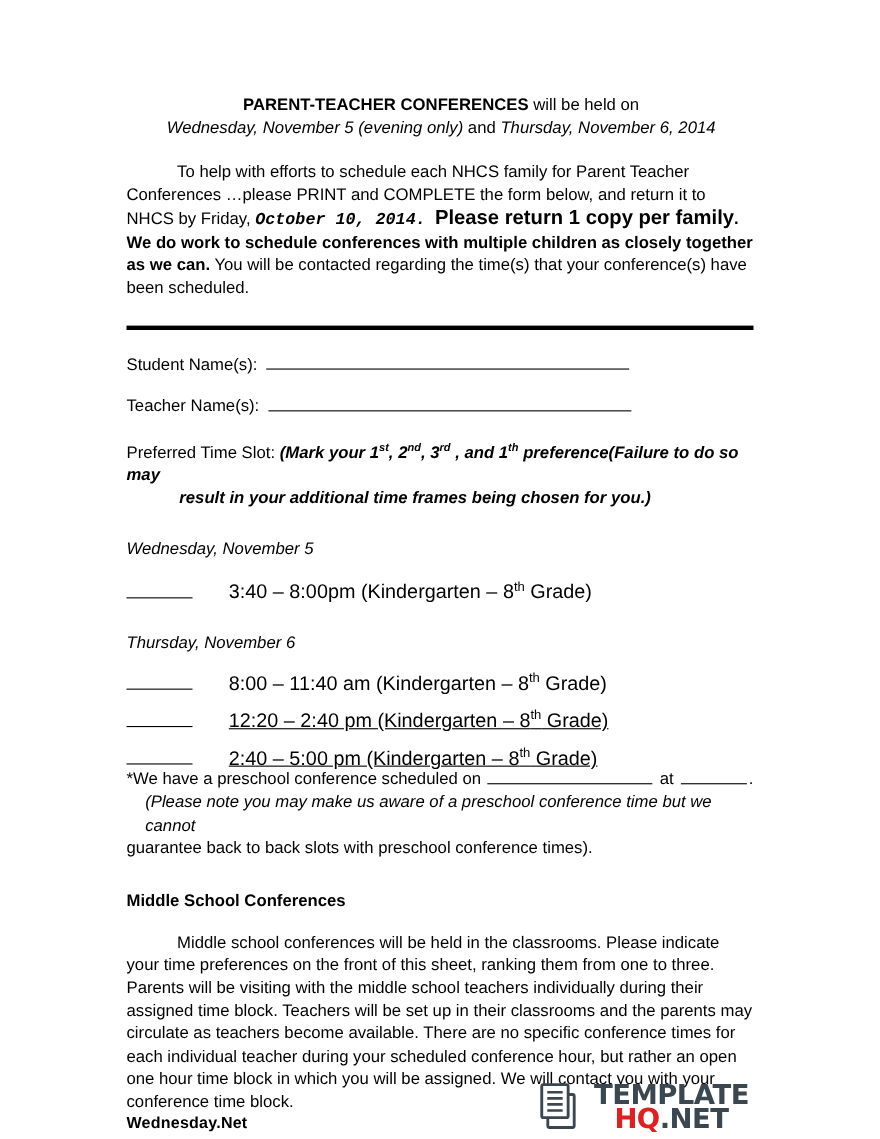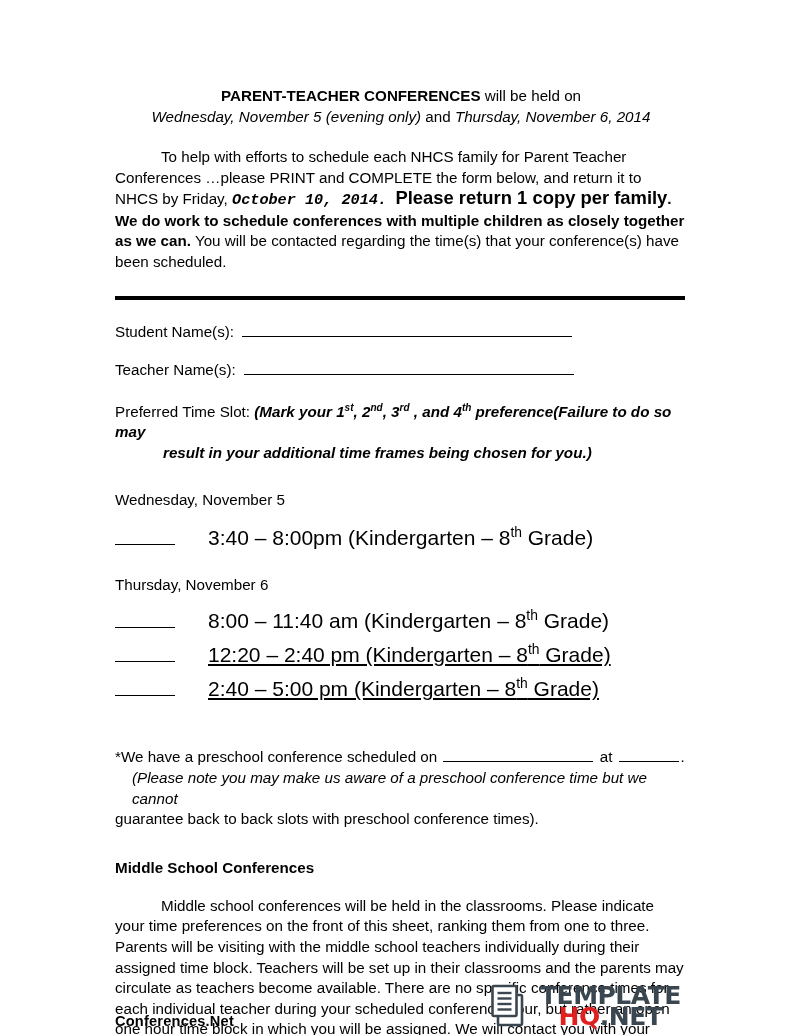--- a/index.html
+++ b/index.html
@@ -129,46 +129,46 @@
     font-size: 0.66em;
     vertical-align: super;
     line-height: 0;
   }
 
   
   .day-head {
     font-size: 15.2px;
     line-height: 20px;
     margin-top: 27px;
+    font-style: italic;
   }
   .slot {
     display: flex;
     align-items: baseline;
-    font-size: 21px;
+    font-size: 18px;
     line-height: 20px;
     margin-top: 20px;
   }
   .slot-blank {
     display: inline-block;
     width: 60px;
     border-bottom: 1.4px solid #000;
     height: 12px;
     flex: none;
   }
   .slot-text {
     margin-left: 33px;
     white-space: nowrap;
   }
   .slot.first-wed { margin-top: 18px; }
   .slot.thu { margin-top: 14px; text-decoration: underline; }
   .slot.thu-first { margin-top: 16px; }
 
   
   .preschool {
-    margin-top: 48px;
     font-size: 15.2px;
     line-height: 20.6px;
   }
   .inline-blank {
     display: inline-block;
     border-bottom: 1.4px solid #000;
     height: 12px;
     vertical-align: baseline;
     margin: 0 2px;
   }
@@ -253,21 +253,21 @@
 
     <div class="field-row">
       <span class="field-label">Student Name(s):</span>
       <span class="field-blank blank-student"></span>
     </div>
     <div class="field-row second">
       <span class="field-label">Teacher Name(s):</span>
       <span class="field-blank blank-teacher"></span>
     </div>
 
-    <div class="pref"><span class="lead">Preferred Time Slot: </span><span class="note"><span>(Mark your 1</span><sup>st</sup><span>, 2</span><sup>nd</sup><span>, 3</span><sup>rd</sup><span> , and 4</span><sup>th</sup><span>  preference(Failure to do so may</span><span class="line2">result in your additional time frames being chosen for you.)</span></span></div>
+    <div class="pref"><span class="lead">Preferred Time Slot: </span><span class="note"><span>(Mark your 1</span><sup>st</sup><span>, 2</span><sup>nd</sup><span>, 3</span><sup>rd</sup><span> , and 1</span><sup>th</sup><span>  preference(Failure to do so may</span><span class="line2">result in your additional time frames being chosen for you.)</span></span></div>
 
     <div class="day-head">Wednesday, November 5</div>
     <div class="slot first-wed">
       <span class="slot-blank"></span>
       <span class="slot-text"><span>3:40 – 8:00pm (Kindergarten – 8</span><sup>th</sup><span> Grade)</span></span>
     </div>
 
     <div class="day-head">Thursday, November 6</div>
 
     <div class="slot thu-first">
@@ -284,21 +284,21 @@
     </div>
 
     <div class="preschool"><span>*We have a preschool conference scheduled on </span><span class="inline-blank ib-date"></span><span> at </span><span class="inline-blank ib-time"></span><span>.</span><span class="l2">(Please note you may make us aware of a preschool conference time but we cannot</span><span class="l3">guarantee back to back slots with preschool conference times).</span></div>
 
     <div class="ms-head">Middle School Conferences</div>
     <div class="ms-para"><span class="indent"></span><span>Middle school conferences will be held in the classrooms.  Please indicate your time preferences on the front of this sheet, ranking them from one to three.  Parents will be visiting with the middle school teachers individually during their assigned time block.  Teachers will be set up in their classrooms and the parents may circulate as teachers become available.  There are no specific conference times for each individual teacher during your scheduled conference hour, but rather an open one hour time block in which you will be assigned.    We will contact you with your conference time block.</span></div>
 
   </div>
 
   <div class="footer">
-    <div class="footer-text">Conferences.Net</div>
+    <div class="footer-text">Wednesday.Net</div>
     <div class="logo">
       <div class="logo-mark">
         <svg width="44" height="46" viewBox="0 0 44 46" xmlns="http://www.w3.org/2000/svg">
           <rect x="9" y="12" width="24" height="30" rx="1.5" fill="#ffffff" stroke="#3b4750" stroke-width="2.6"></rect>
           <rect x="3.5" y="3" width="24" height="30" rx="1.5" fill="#ffffff" stroke="#3b4750" stroke-width="2.6"></rect>
           <line x1="8.5" y1="10" x2="22.5" y2="10" stroke="#3b4750" stroke-width="2.4"></line>
           <line x1="8.5" y1="15.5" x2="22.5" y2="15.5" stroke="#3b4750" stroke-width="2.4"></line>
           <line x1="8.5" y1="21" x2="22.5" y2="21" stroke="#3b4750" stroke-width="2.4"></line>
           <line x1="8.5" y1="26.5" x2="22.5" y2="26.5" stroke="#3b4750" stroke-width="2.4"></line>
         </svg>

